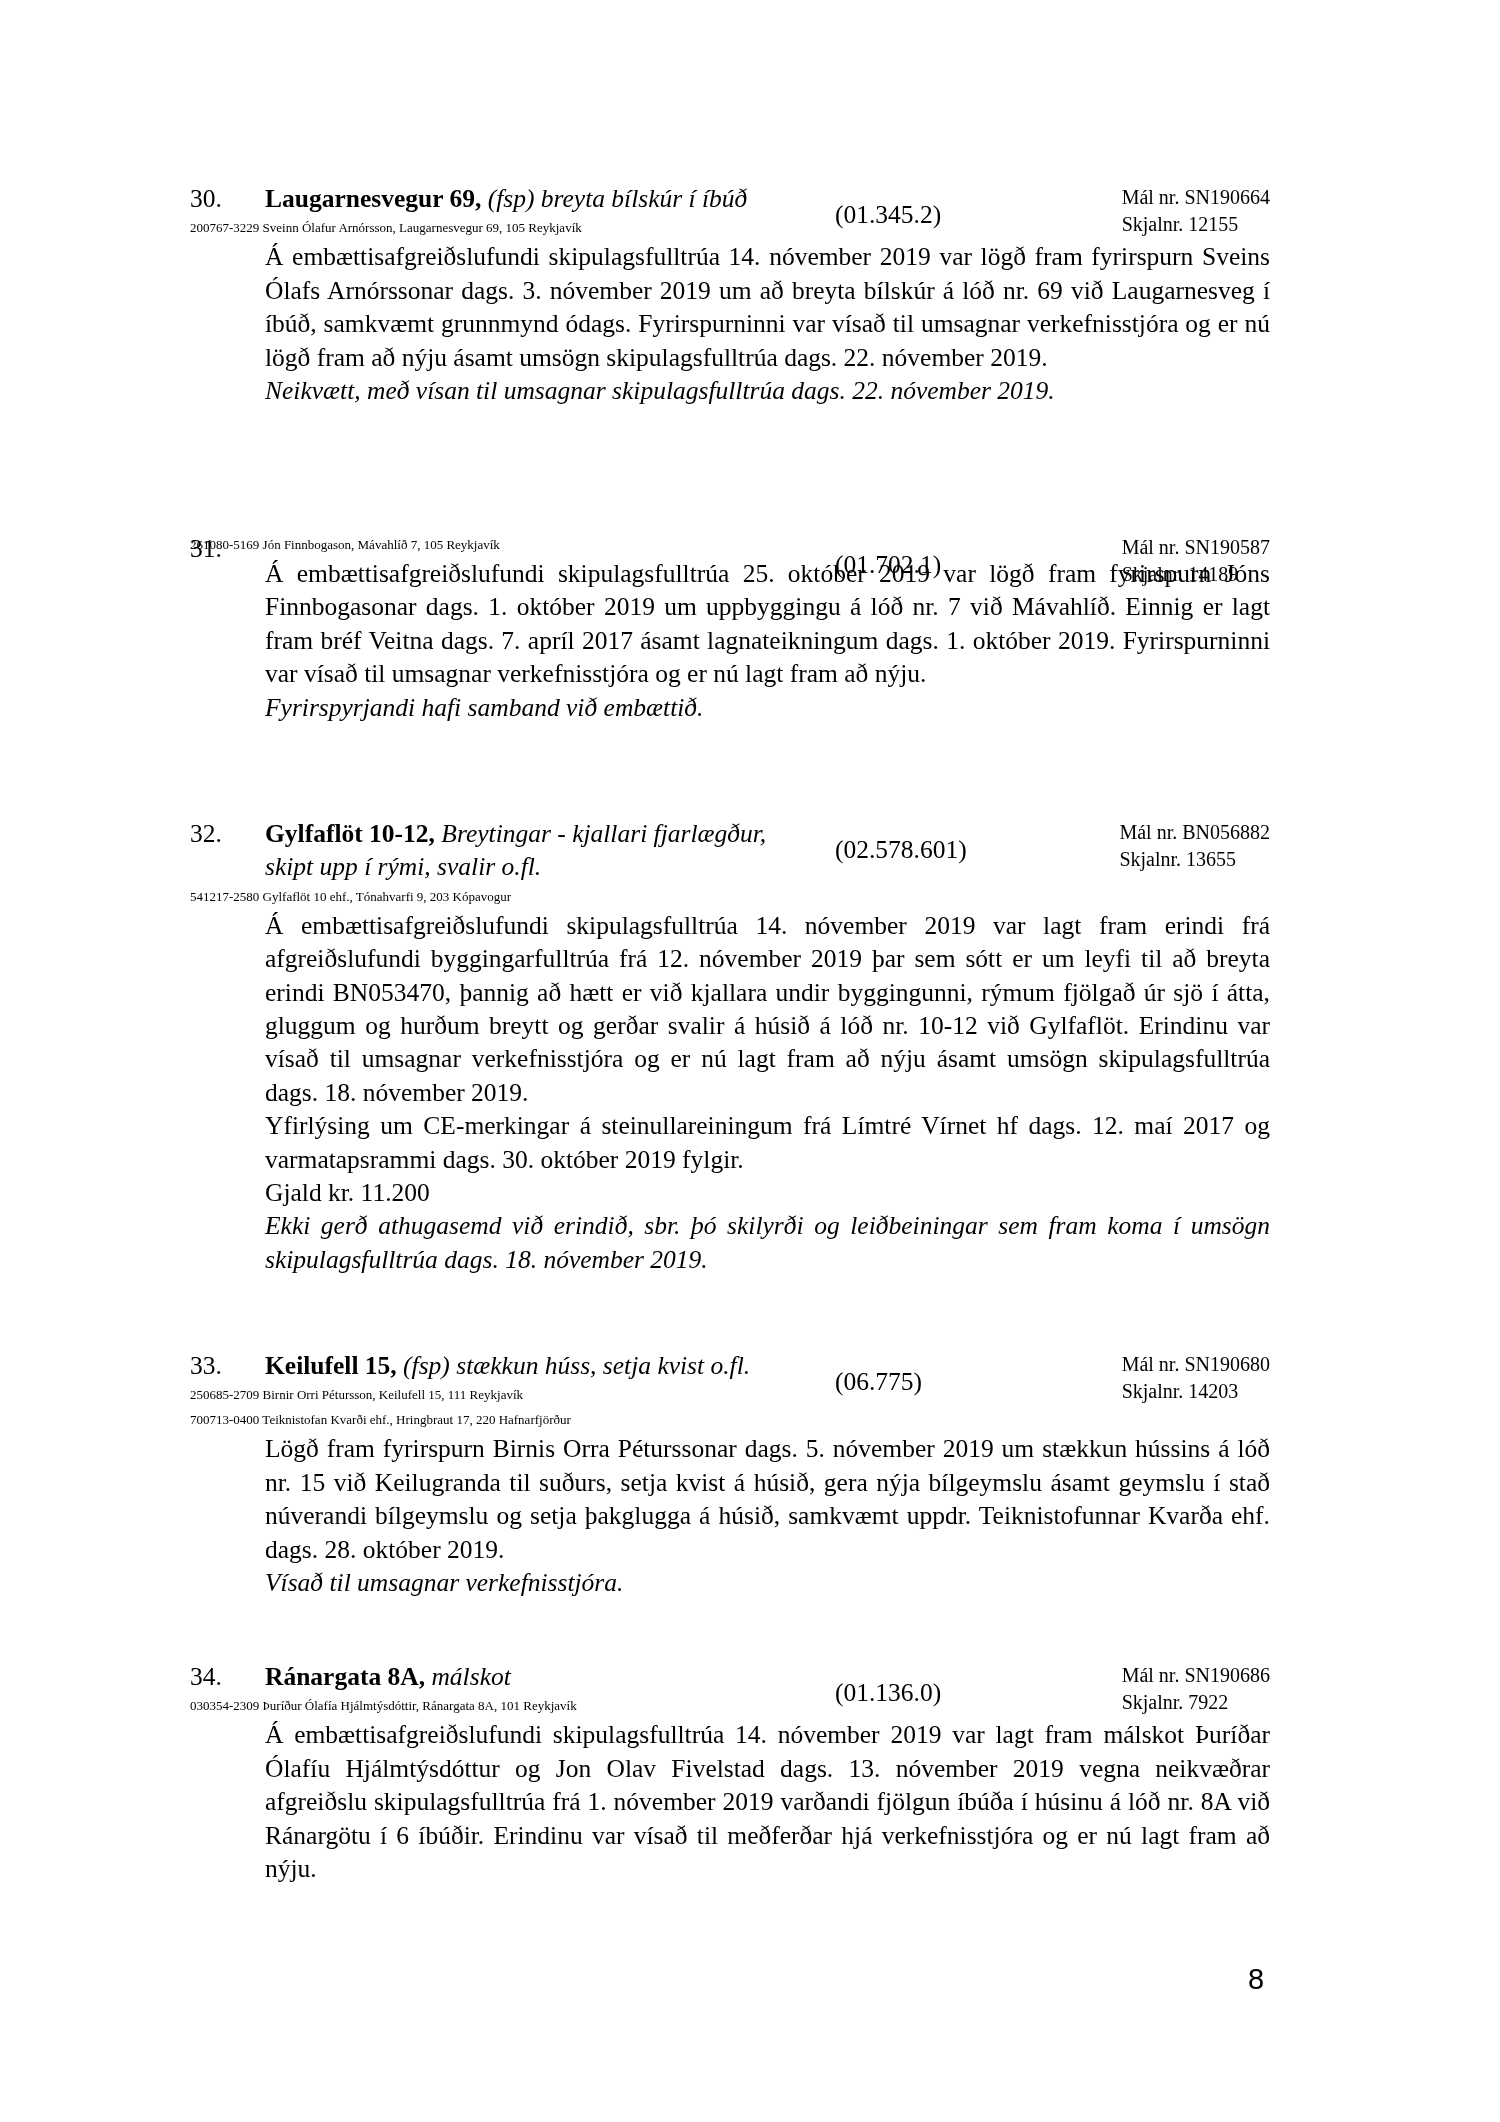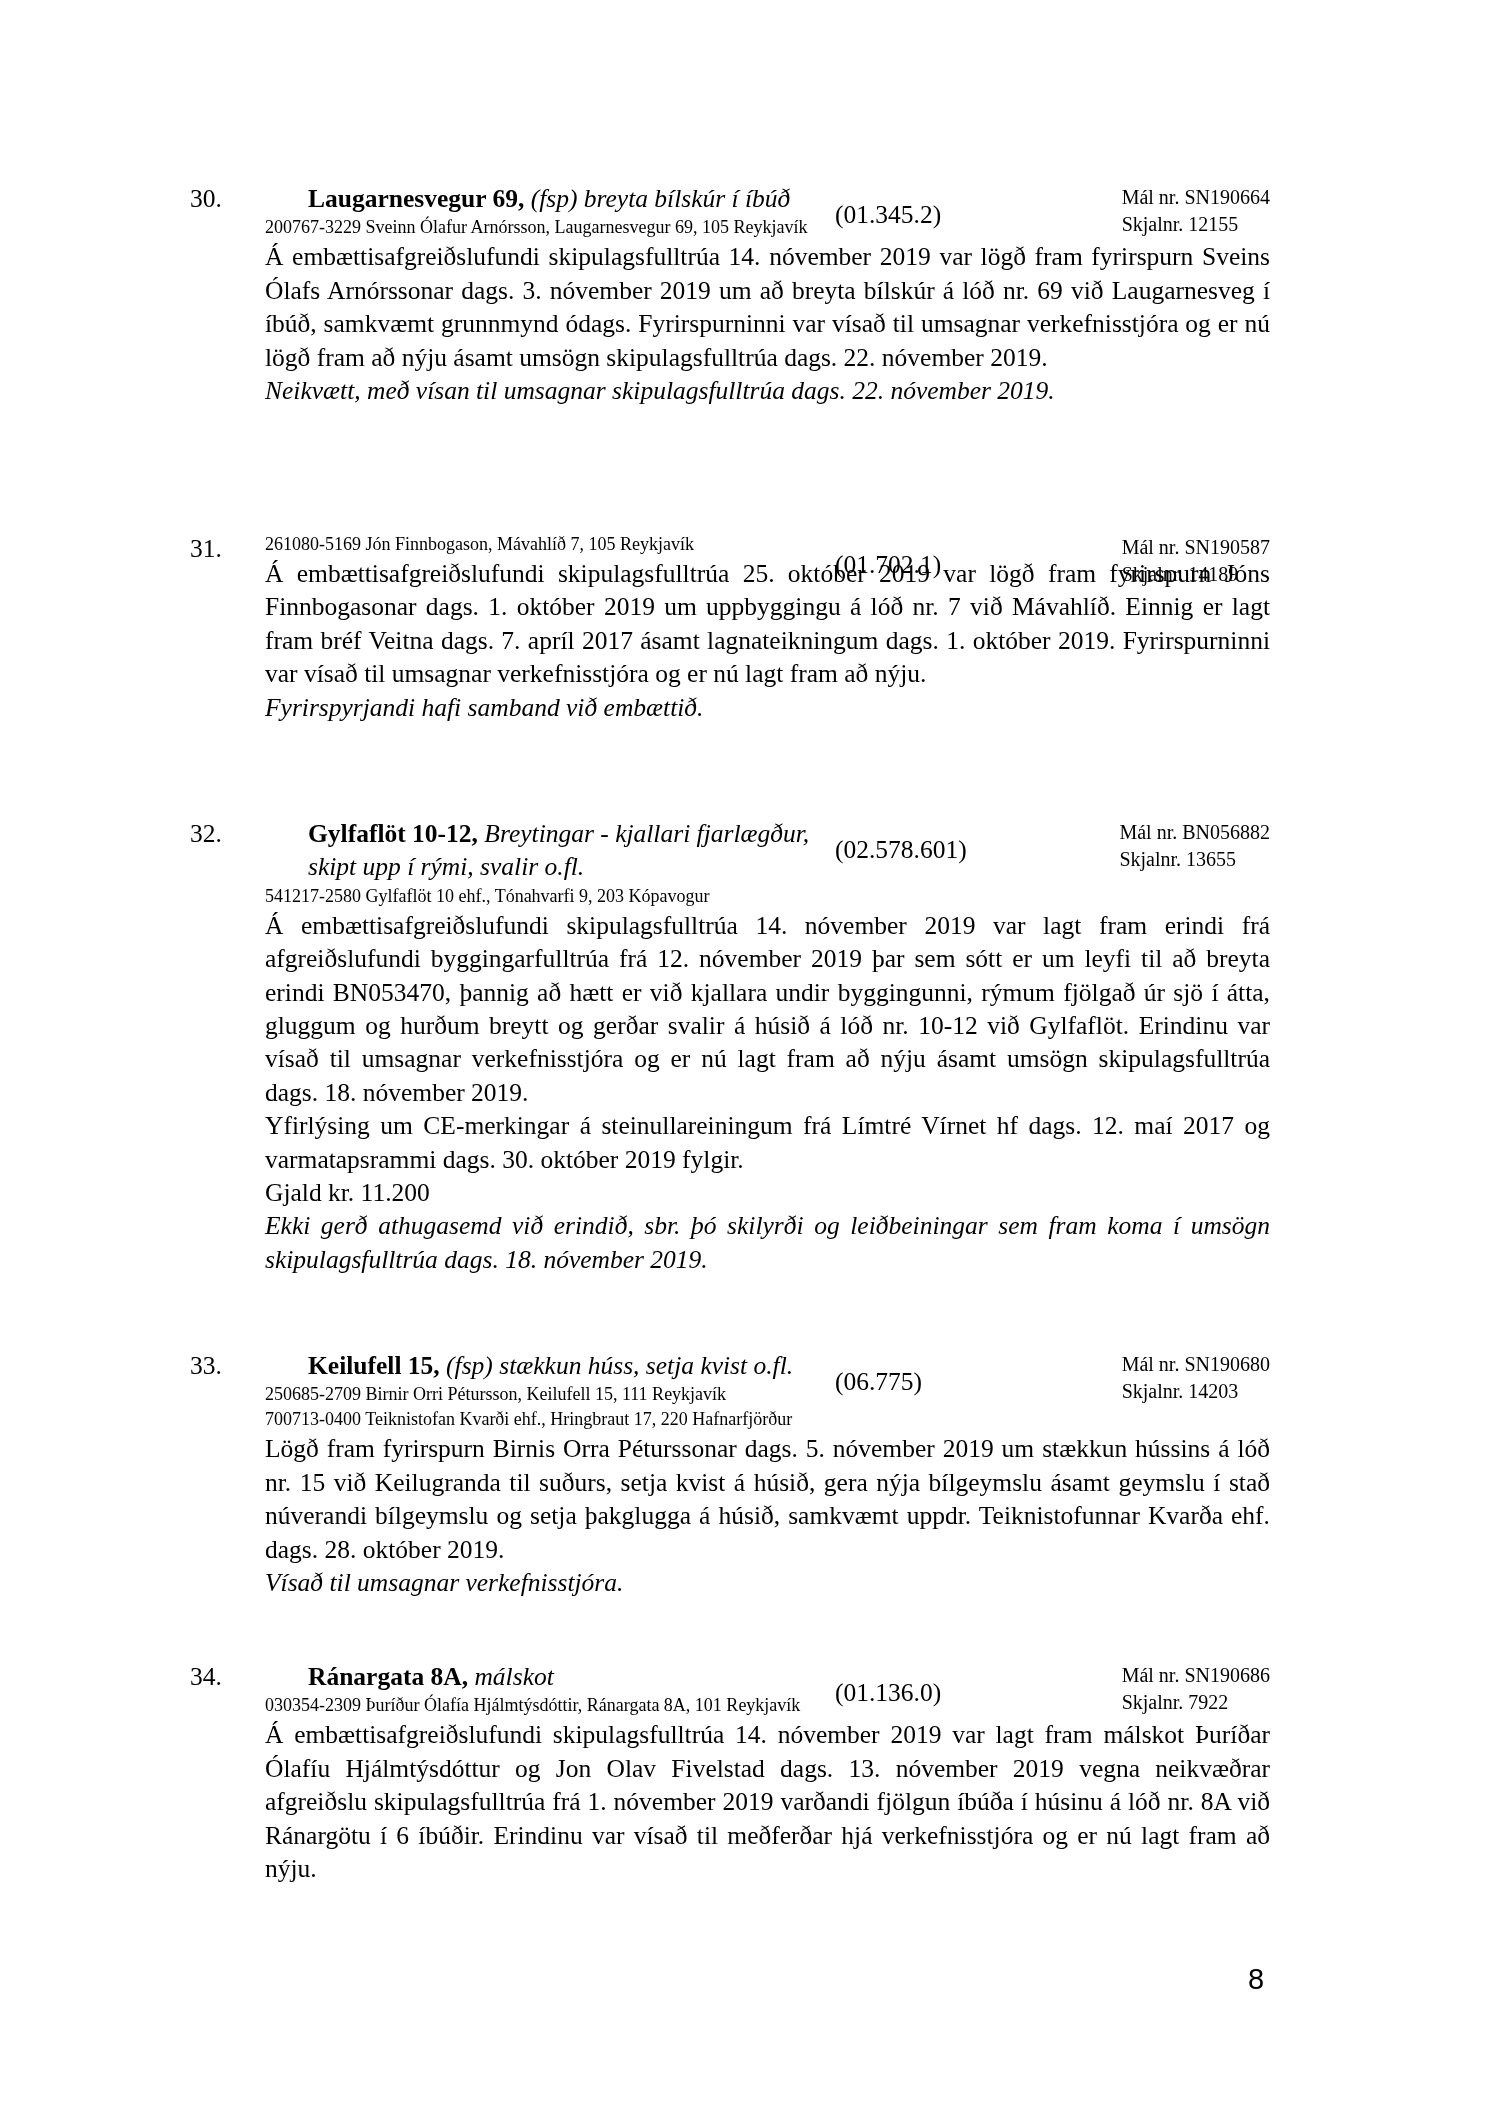--- a/index.html
+++ b/index.html
@@ -38,28 +38,27 @@
     line-height: 26.5px;
     white-space: nowrap;
   }
   .code {
     position: absolute;
     left: 645px;
     top: 16px;
     white-space: nowrap;
   }
   .title {
-    margin-left: 118px;
+    margin-left: 75px;
     width: 515px;
   }
   .title .tb { font-weight: bold; }
   .title .ti { font-style: italic; }
   .party {
-    margin-left: 75px;
-    font-size: 18px;
+    font-size: 13px;
     line-height: 25px;
   }
   p.bodytxt {
     margin: 0 0 0 75px;
     width: 1005px;
     text-align: justify;
     text-align-last: left;
     hyphens: none;
   }
   p.verdict {

